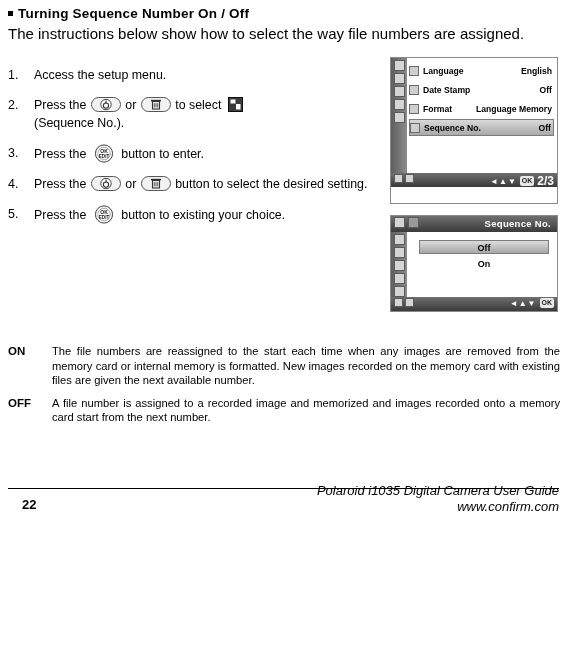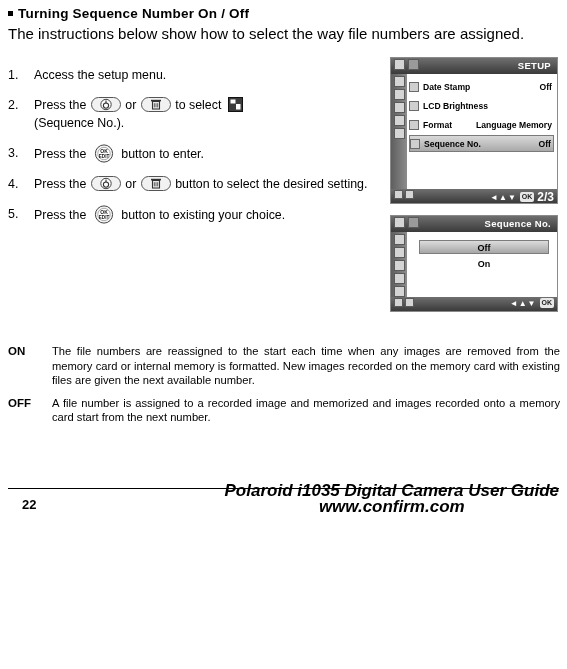--- a/index.html
+++ b/index.html
@@ -300,23 +300,23 @@
     position: absolute;
     left: 22px;
     bottom: 23px;
     font-size: 13px;
     font-weight: bold;
   }
   .footer-right {
     position: absolute;
     right: 8px;
     bottom: 20px;
-    text-align: center;
-    font-size: 17px;
-    font-weight: bold;
+    text-align: right;
+    font-size: 13px;
+    font-weight: normal;
     font-style: italic;
     line-height: 16px;
   }
   .footer-right .url { font-style: italic; }
 </style>
 </head>
 <body>
 
 <div class="page">
 
@@ -410,45 +410,38 @@
           <circle cx="12" cy="9.5" r="6.2" fill="#ffffff" stroke="#777" stroke-width="0.6"></circle>
           <text x="12" y="8.6" font-family="Liberation Sans, sans-serif" font-size="5" font-weight="bold" text-anchor="middle" fill="#111">OK</text>
           <text x="12" y="13.6" font-family="Liberation Sans, sans-serif" font-size="4.6" font-weight="bold" text-anchor="middle" fill="#111">EDIT</text>
         </svg>
       </span>
       <span>button to existing your choice.</span>
     </div>
   </div>
 
   <div class="lcd" id="lcd-setup">
-    <div class="lcd-top">
-      <div class="lcd-topicons">
-        <span class="lb-icon"></span>
-        <span class="lb-icon" style="background:#9a9a9a;"></span>
-      </div>
-      <div class="lcd-title">SETUP</div>
-    </div>
     <div class="lcd-body">
       <div class="leftbar">
         <span class="lb-icon"></span>
         <span class="lb-icon"></span>
         <span class="lb-icon"></span>
         <span class="lb-icon"></span>
         <span class="lb-icon"></span>
       </div>
       <div class="menu-rows">
+        <div class="menu-row">
+          <span class="ic"></span>
+          <span class="lbl">Language</span>
+          <span class="val">English</span>
+        </div>
         <div class="menu-row">
           <span class="ic"></span>
           <span class="lbl">Date Stamp</span>
           <span class="val">Off</span>
-        </div>
-        <div class="menu-row">
-          <span class="ic"></span>
-          <span class="lbl">LCD Brightness</span>
-          <span class="val"></span>
         </div>
         <div class="menu-row">
           <span class="ic"></span>
           <span class="lbl">Format</span>
           <span class="val">Language Memory</span>
         </div>
         <div class="menu-row sel">
           <span class="ic"></span>
           <span class="lbl">Sequence No.</span>
           <span class="val">Off</span>

